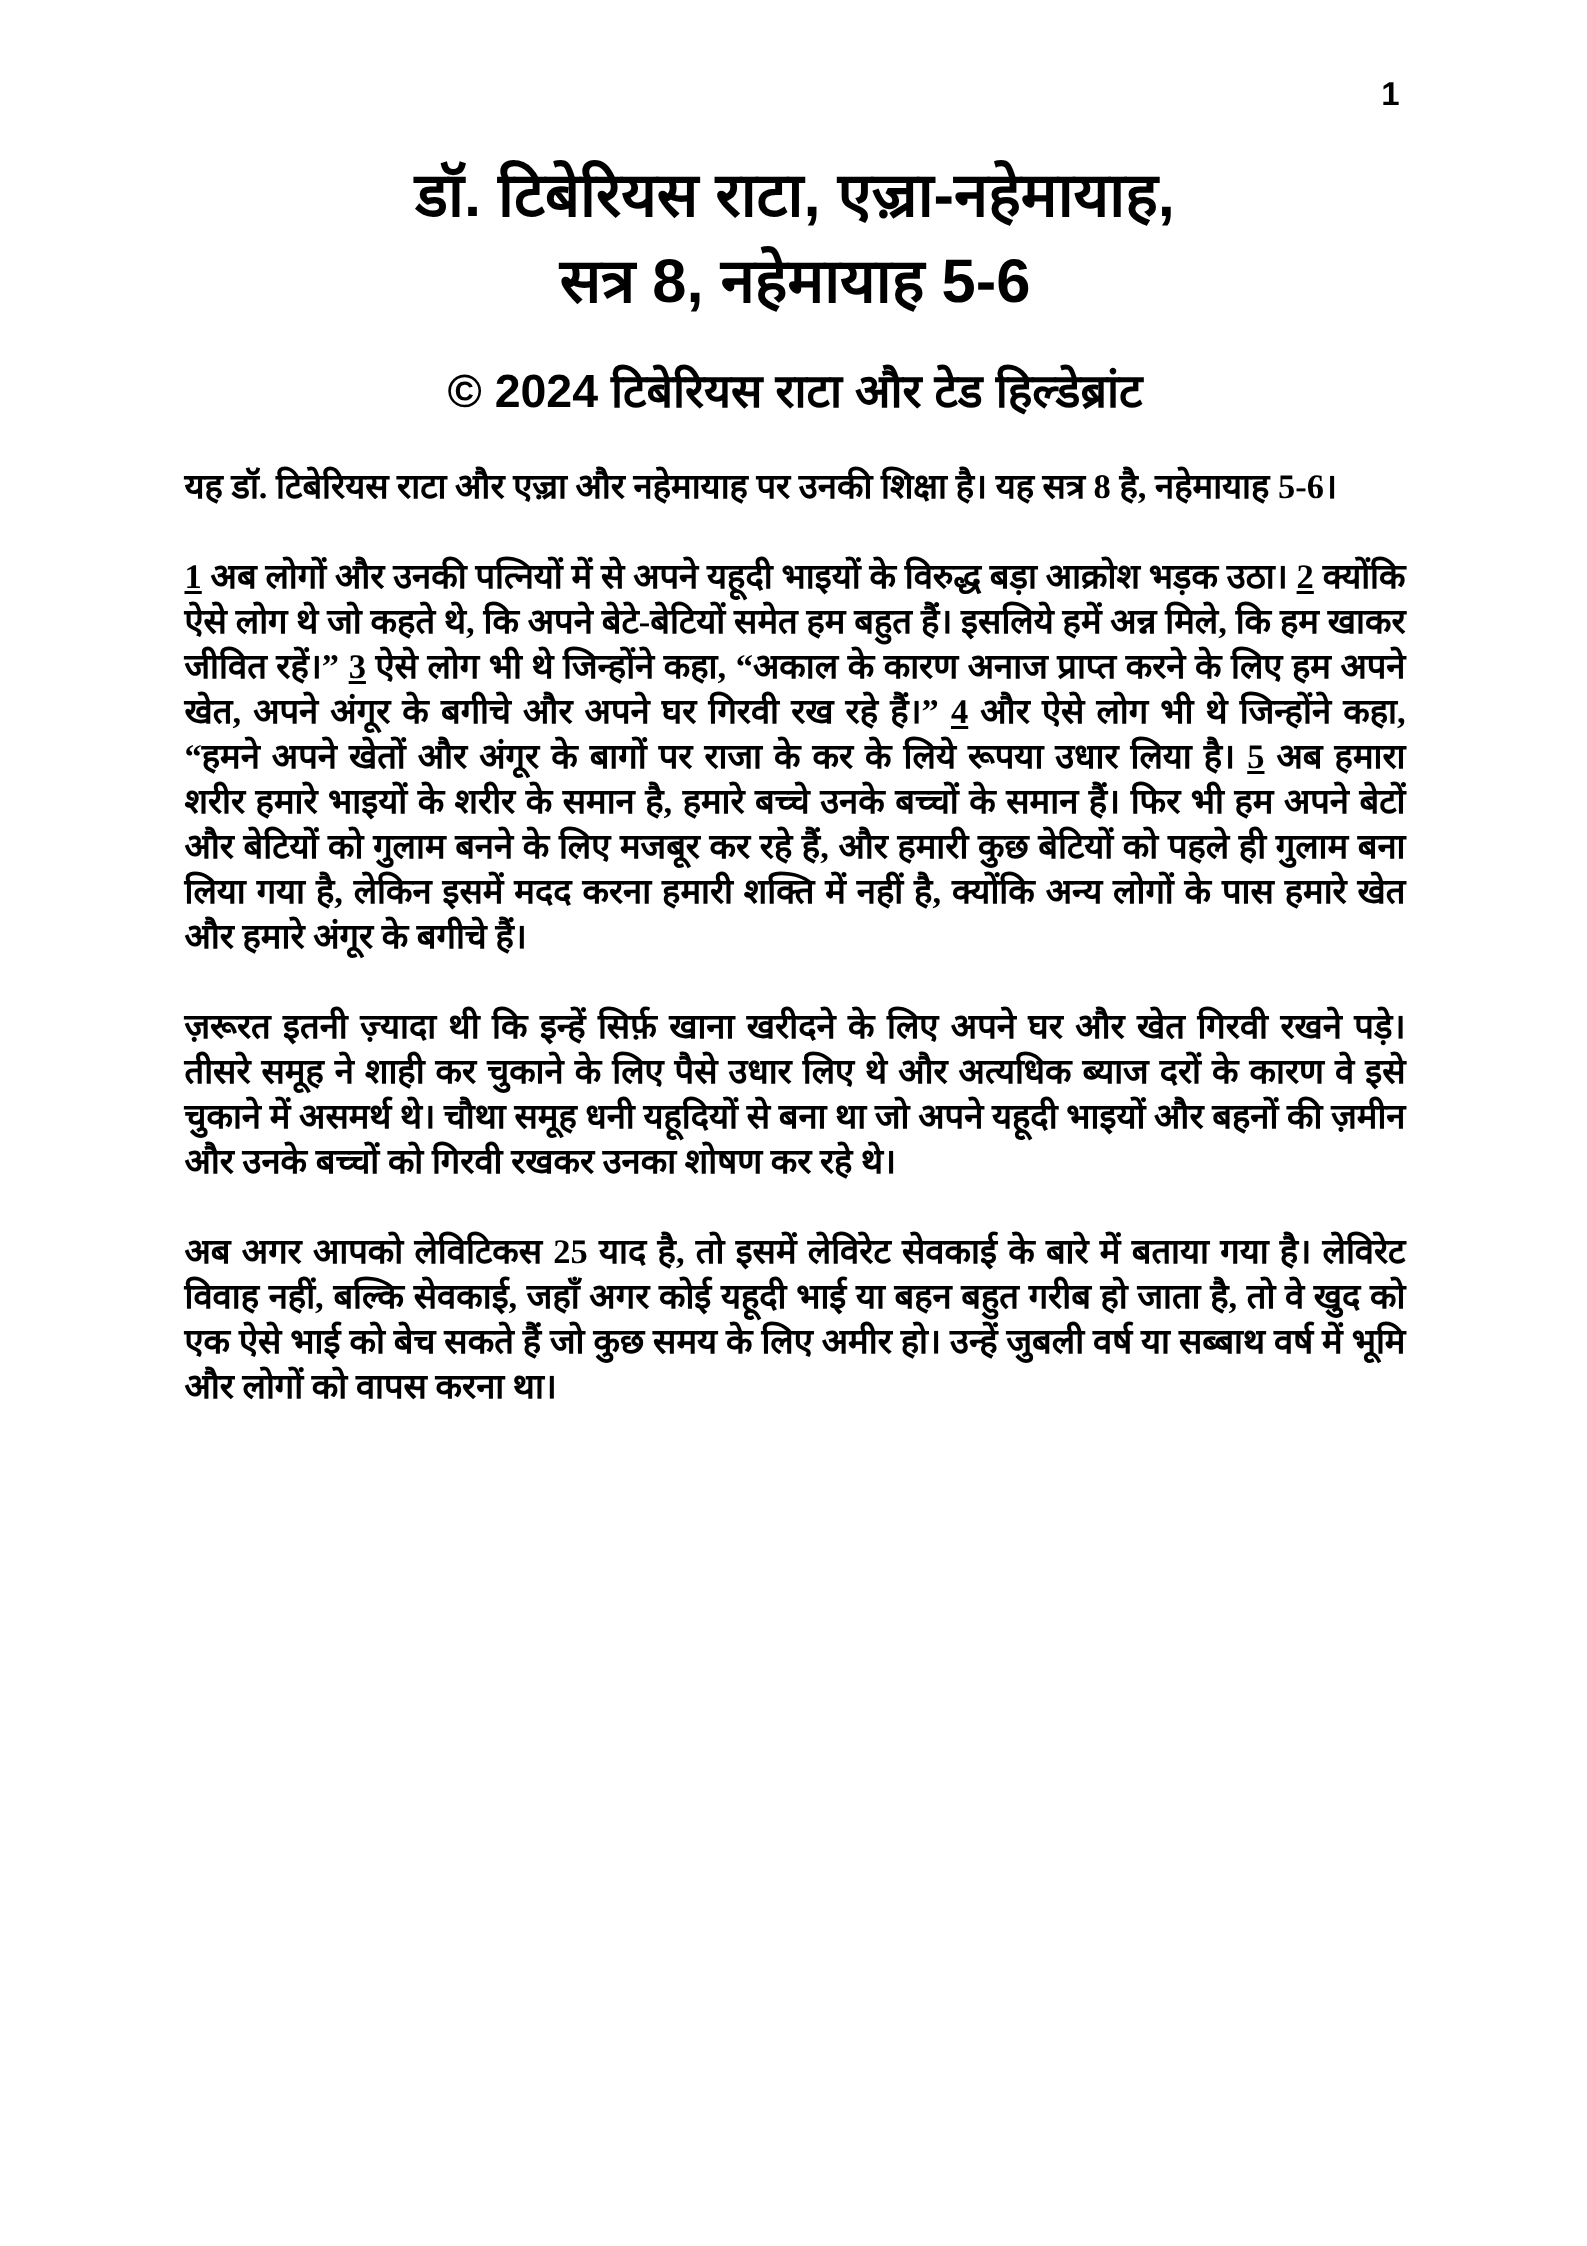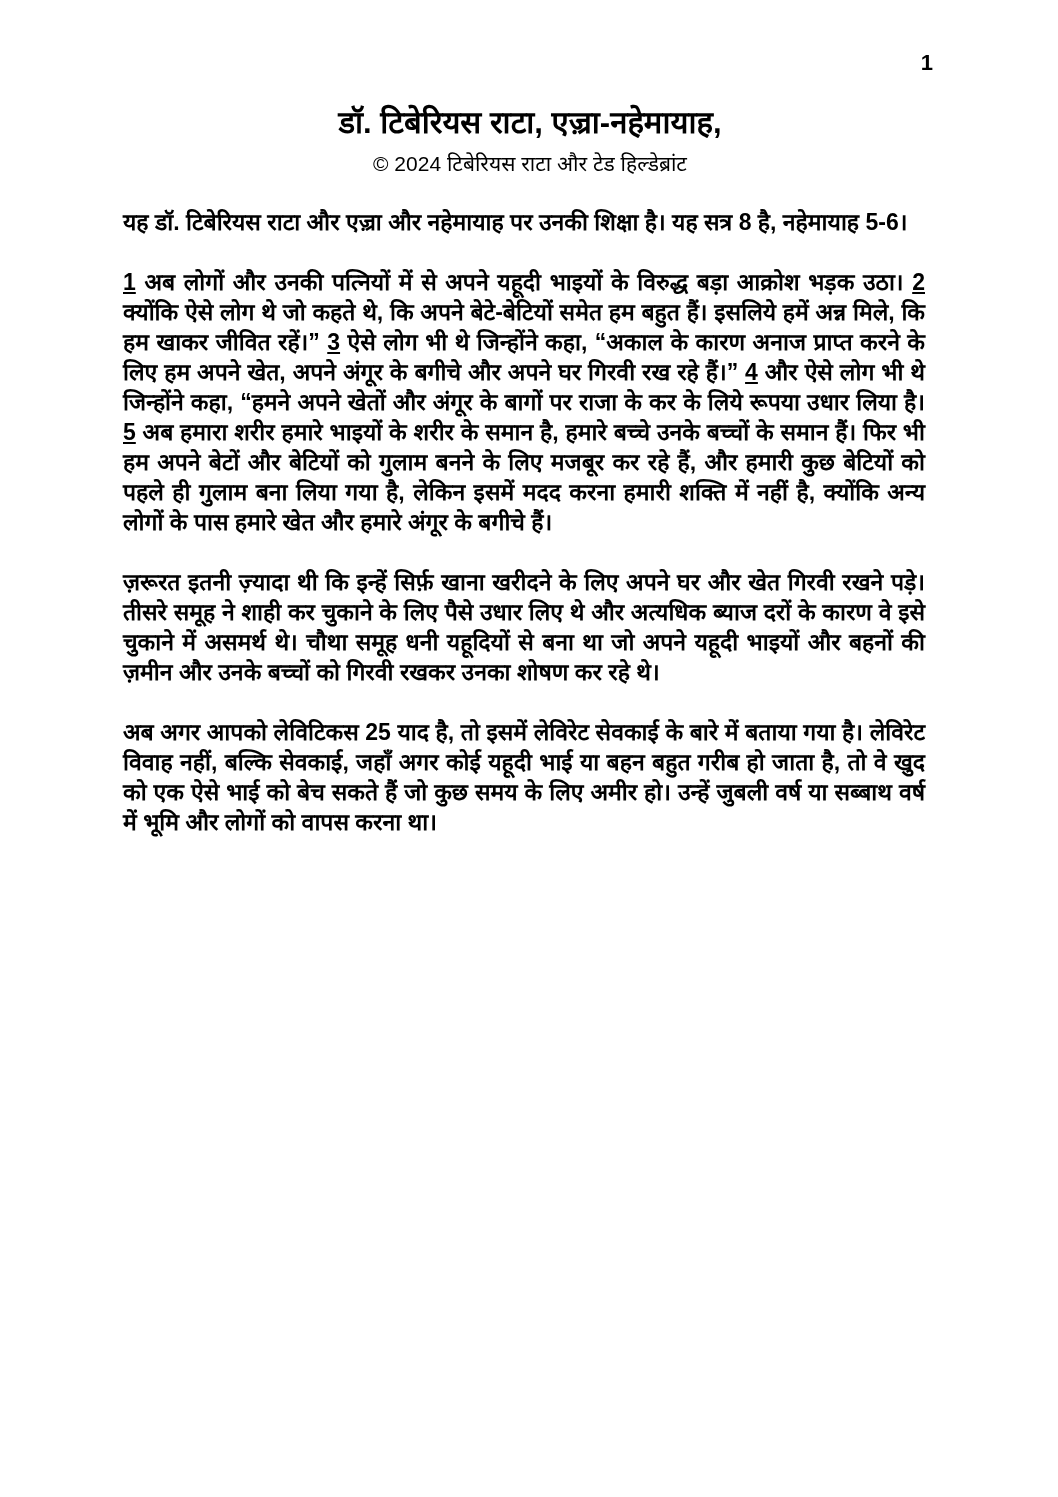--- a/index.html
+++ b/index.html
@@ -26,49 +26,51 @@
     text-align: right;
     font-size: 22px;
     line-height: 1.2;
     padding-right: 4px;
   }
   .title-block {
     text-align: center;
     margin-top: 26px;
   }
   .title-line {
-    font-size: 31px;
+    font-size: 41px;
     font-weight: bold;
     line-height: 1.38;
   }
   .copyright {
-    font-size: 21px;
-    font-weight: normal;
-    margin-top: 4px;
+    font-size: 31px;
+    font-weight: bold;
+    margin-top: 22px;
   }
   p.body-text {
     font-size: 23px;
     line-height: 30px;
     text-align: justify;
-    margin: 30px 12px 0 0;
+    margin: 30px 0 0 0;
+    font-family: Liberation Serif, serif;
   }
   .verse-num {
     font-weight: bold;
     text-decoration: underline;
   }
 </style>
 </head>
 <body>
 
 <div class="page">
 
   <div class="page-number">1</div>
 
   <div class="title-block">
     <div class="title-line">डॉ. टिबेरियस राटा, एज़्रा-नहेमायाह,</div>
+    <div class="title-line">सत्र 8, नहेमायाह 5-6</div>
     <div class="copyright">© 2024 टिबेरियस राटा और टेड हिल्डेब्रांट</div>
   </div>
 
   <p class="body-text">यह डॉ. टिबेरियस राटा और एज़्रा और नहेमायाह पर उनकी शिक्षा है। यह सत्र 8 है, नहेमायाह 5-6।</p>
 
 
 
   <p class="body-text"><span class="verse-num">1</span> <span>अब लोगों और उनकी पत्नियों में से अपने यहूदी भाइयों के विरुद्ध बड़ा आक्रोश भड़क उठा।</span> <span class="verse-num">2</span> <span>क्योंकि ऐसे लोग थे जो कहते थे, कि अपने बेटे-बेटियों समेत हम बहुत हैं। इसलिये हमें अन्न मिले, कि हम खाकर जीवित रहें।”</span> <span class="verse-num">3</span> <span>ऐसे लोग भी थे जिन्होंने कहा, “अकाल के कारण अनाज प्राप्त करने के लिए हम अपने खेत, अपने अंगूर के बगीचे और अपने घर गिरवी रख रहे हैं।”</span> <span class="verse-num">4</span> <span>और ऐसे लोग भी थे जिन्होंने कहा, “हमने अपने खेतों और अंगूर के बागों पर राजा के कर के लिये रूपया उधार लिया है।</span> <span class="verse-num">5</span> <span>अब हमारा शरीर हमारे भाइयों के शरीर के समान है, हमारे बच्चे उनके बच्चों के समान हैं। फिर भी हम अपने बेटों और बेटियों को गुलाम बनने के लिए मजबूर कर रहे हैं, और हमारी कुछ बेटियों को पहले ही गुलाम बना लिया गया है, लेकिन इसमें मदद करना हमारी शक्ति में नहीं है, क्योंकि अन्य लोगों के पास हमारे खेत और हमारे अंगूर के बगीचे हैं।</span></p>
 
 

